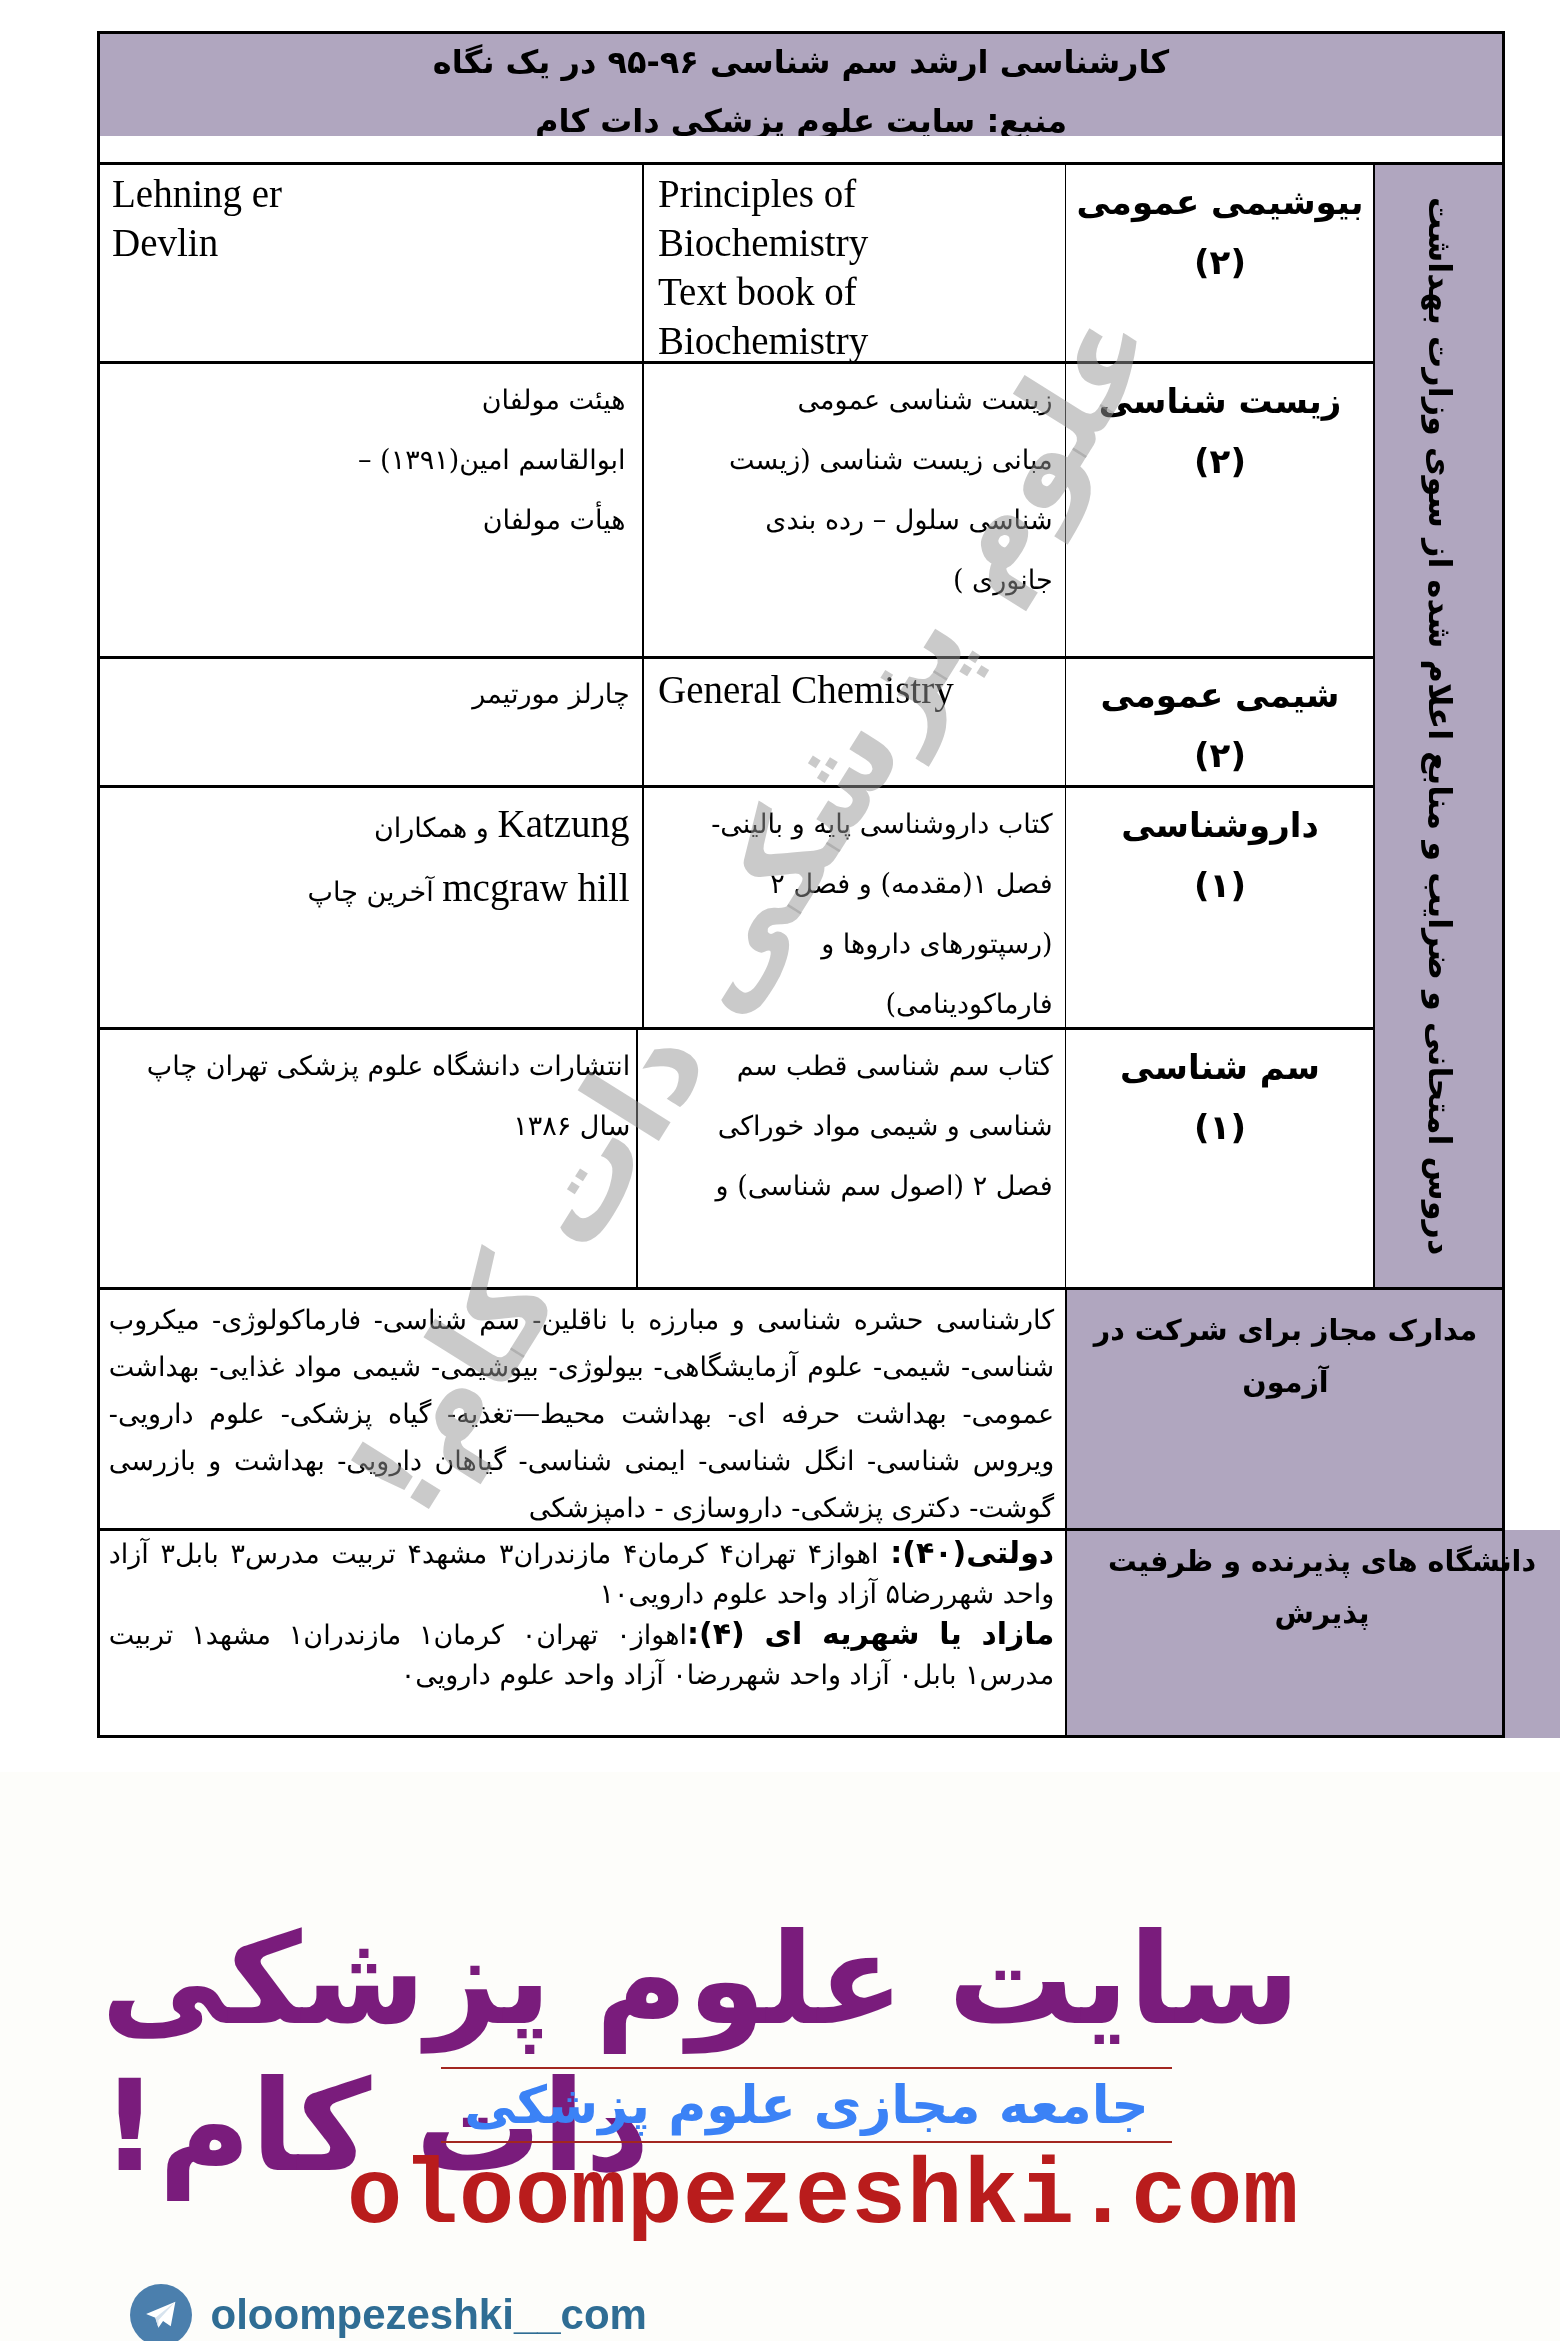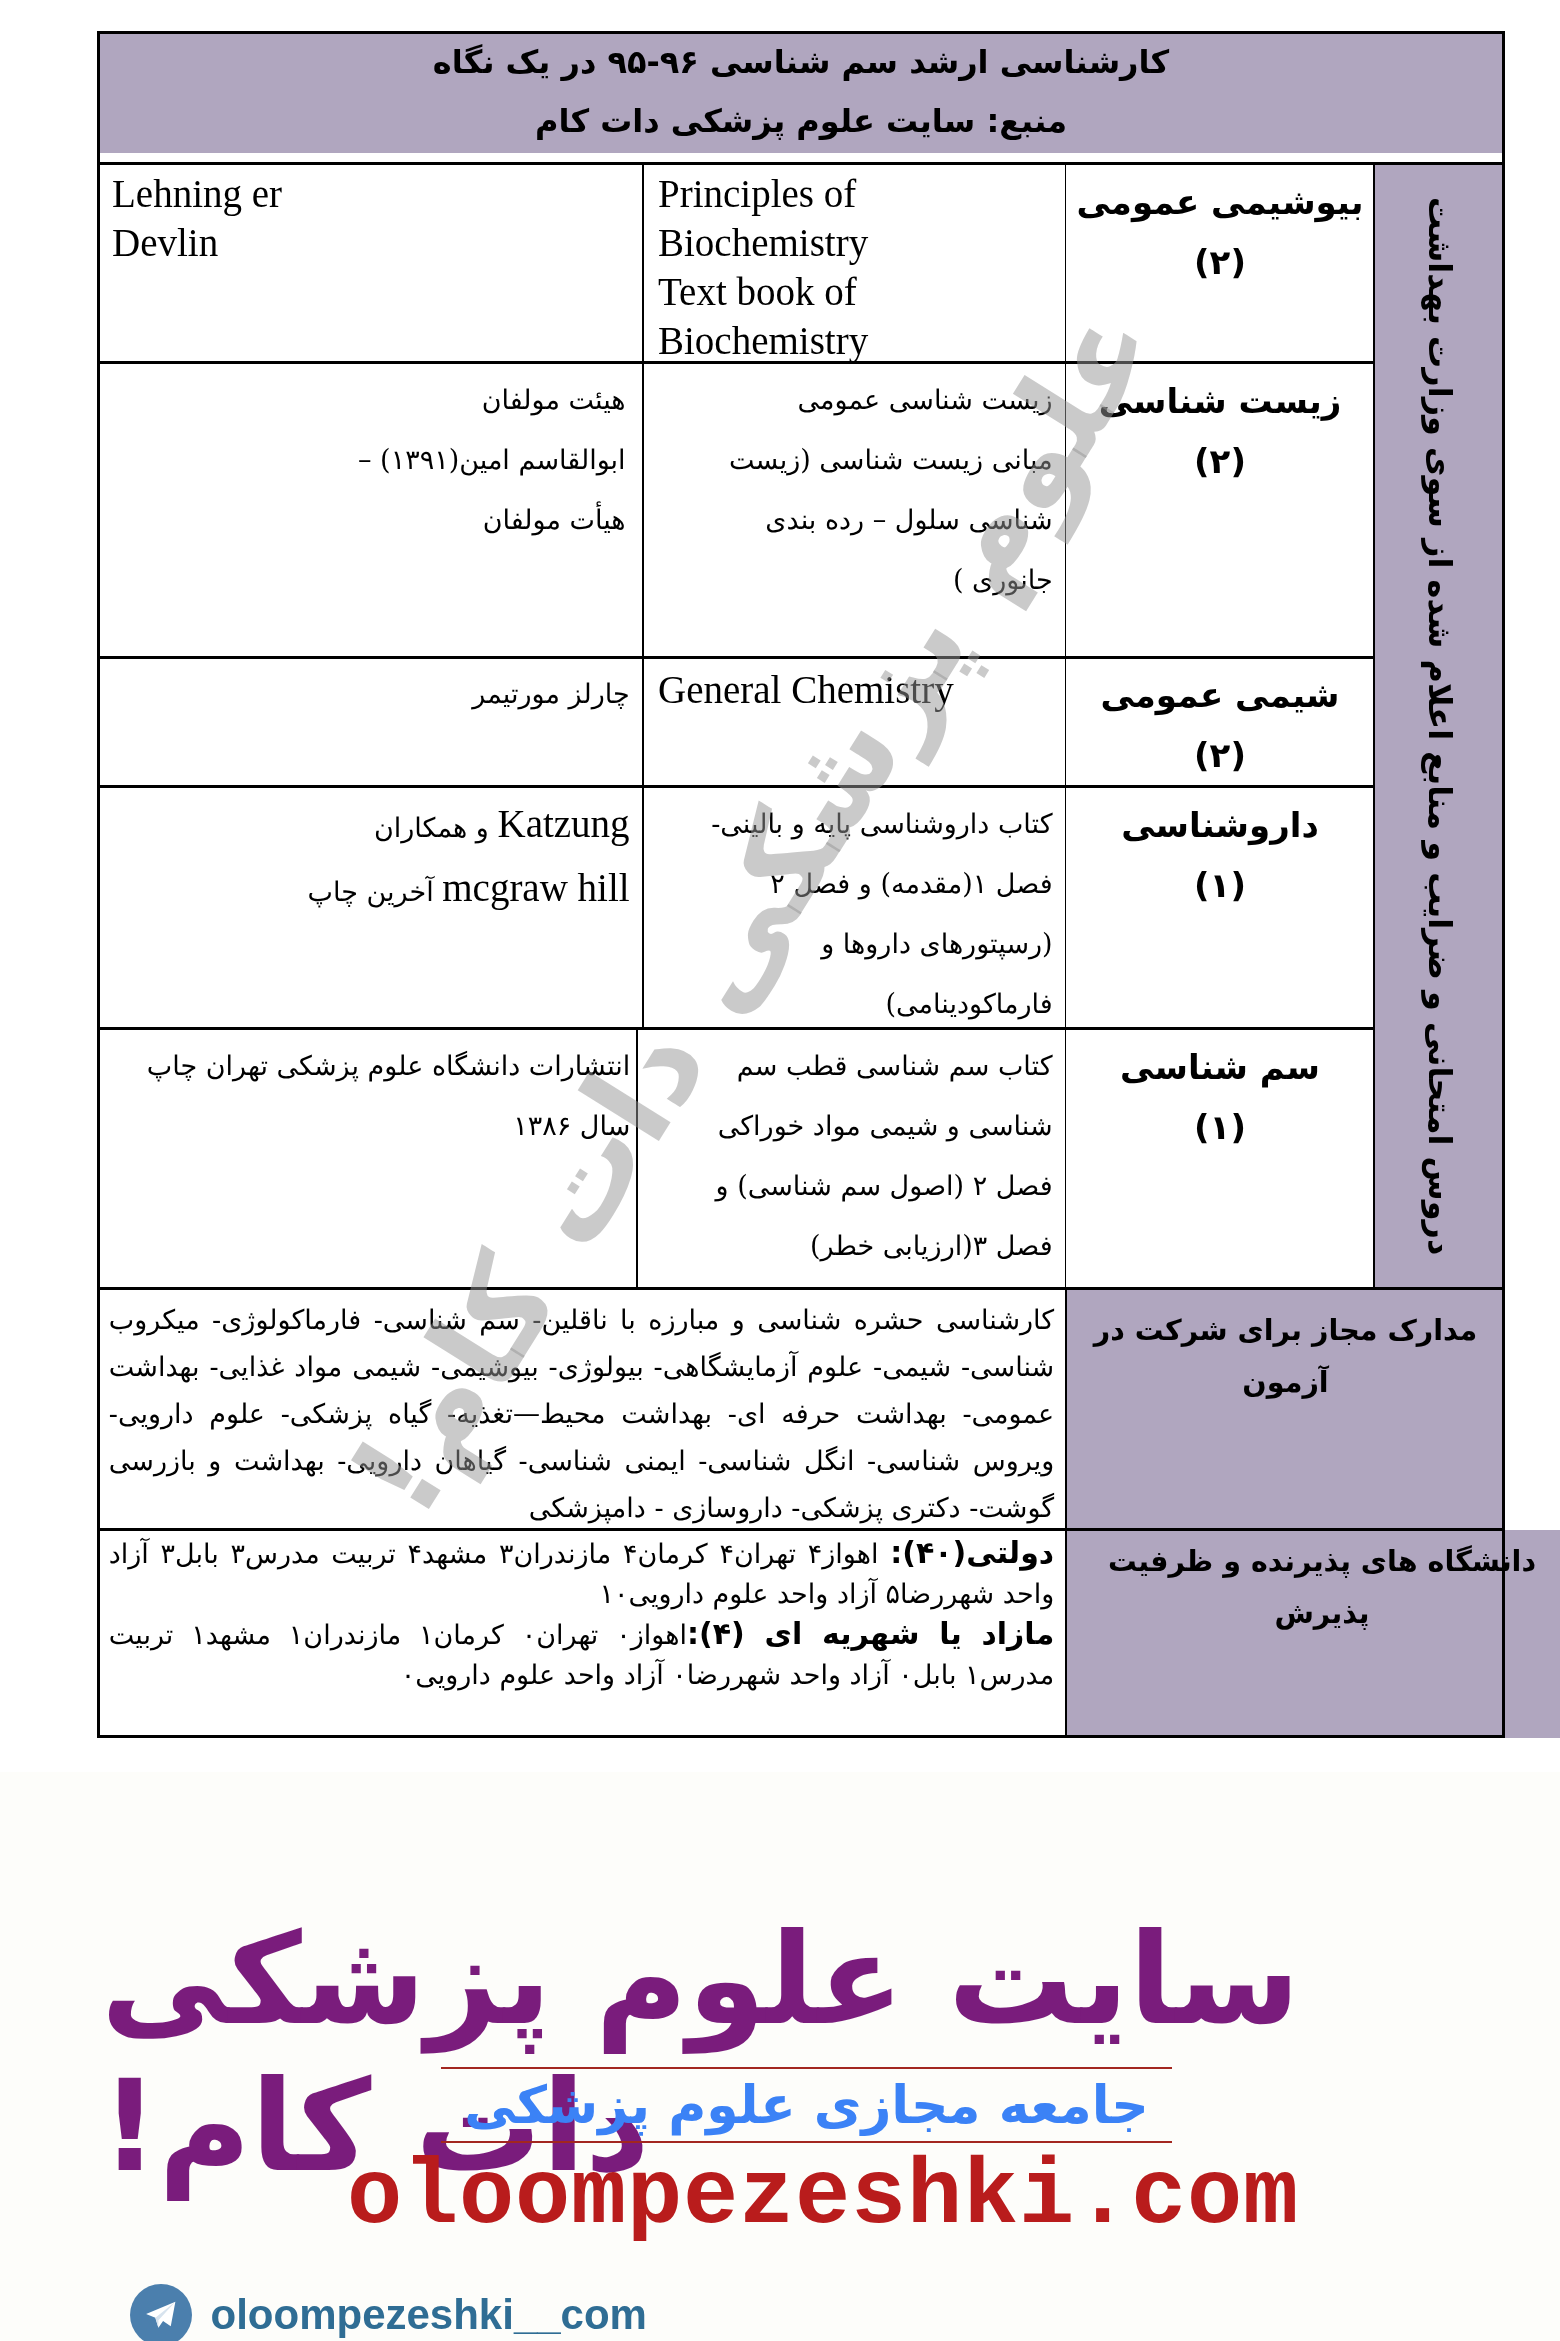--- a/index.html
+++ b/index.html
@@ -49,21 +49,21 @@
   .tg-icon { width: 62px; height: 62px; border-radius: 50%; background: #4b7fad; display: flex; align-items: center; justify-content: center; }
   .tg-text { margin-left: 18.5px; font-family: "Liberation Sans", sans-serif; font-weight: bold; font-size: 42px; color: #2f6d94; }
 </style>
 </head>
 <body>
 
 <div class="page-bottom"></div>
 
 <div class="tbl">
 
-  <div class="cell lav" style="left:0;top:0;width:1408px;height:122px;">
+  <div class="cell lav" style="left:0;top:0;width:1408px;height:105px;">
     <div class="hdr-title" style="top:11.8px;">کارشناسی ارشد سم شناسی ۹۶-۹۵ در یک نگاه</div>
     <div class="hdr-title" style="top:71px;">منبع: سایت علوم پزشکی دات کام</div>
   </div>
 
   <div class="cell lav" style="left:1277px;top:133px;width:131px;height:1125px;"></div>
   <div class="vert-wrap" style="left:1277px;top:133px;width:131px;height:1125px;">
     <div class="vert">دروس امتحانی و ضرایب و منابع اعلام شده از سوی وزارت بهداشت</div>
   </div>
 
   <div class="cell subj" style="left:969px;top:133px;width:308px;height:199px;">
@@ -124,21 +124,20 @@
   </div>
 
   <div class="cell subj" style="left:969px;top:998px;width:308px;height:260px;">
     <div>سم شناسی</div>
     <div>(۱)</div>
   </div>
   <div class="cell fa" style="left:540px;top:998px;width:429px;height:260px;">
     <div>کتاب سم شناسی قطب سم</div>
     <div>شناسی و شیمی مواد خوراکی</div>
     <div>فصل ۲ (اصول سم شناسی) و</div>
-    <div>فصل ۳(ارزیابی خطر)</div>
   </div>
   <div class="cell fa" style="left:0;top:998px;width:540px;height:260px;padding-right:6.7px;">
     <div>انتشارات دانشگاه علوم پزشکی تهران چاپ</div>
     <div>سال ۱۳۸۶</div>
   </div>
 
   <div class="cell lav label-cell" style="left:969px;top:1258px;width:439px;height:241px;">مدارک مجاز برای شرکت در آزمون</div>
   <div class="cell long" style="left:0;top:1258px;width:969px;height:241px;">کارشناسی حشره شناسی و مبارزه با ناقلین- سم شناسی- فارماکولوژی- میکروب شناسی- شیمی- علوم آزمایشگاهی- بیولوژی- بیوشیمی- شیمی مواد غذایی- بهداشت عمومی- بهداشت حرفه ای- بهداشت محیط—تغذیه- گیاه پزشکی- علوم دارویی- ویروس شناسی- انگل شناسی- ایمنی شناسی- گیاهان دارویی- بهداشت و بازرسی گوشت- دکتری پزشکی- داروسازی - دامپزشکی</div>
 
   <div class="cell lav label-cell" style="left:969px;top:1499px;width:512px;height:208px;padding-top:5px;">دانشگاه های پذیرنده و ظرفیت پذیرش</div>

